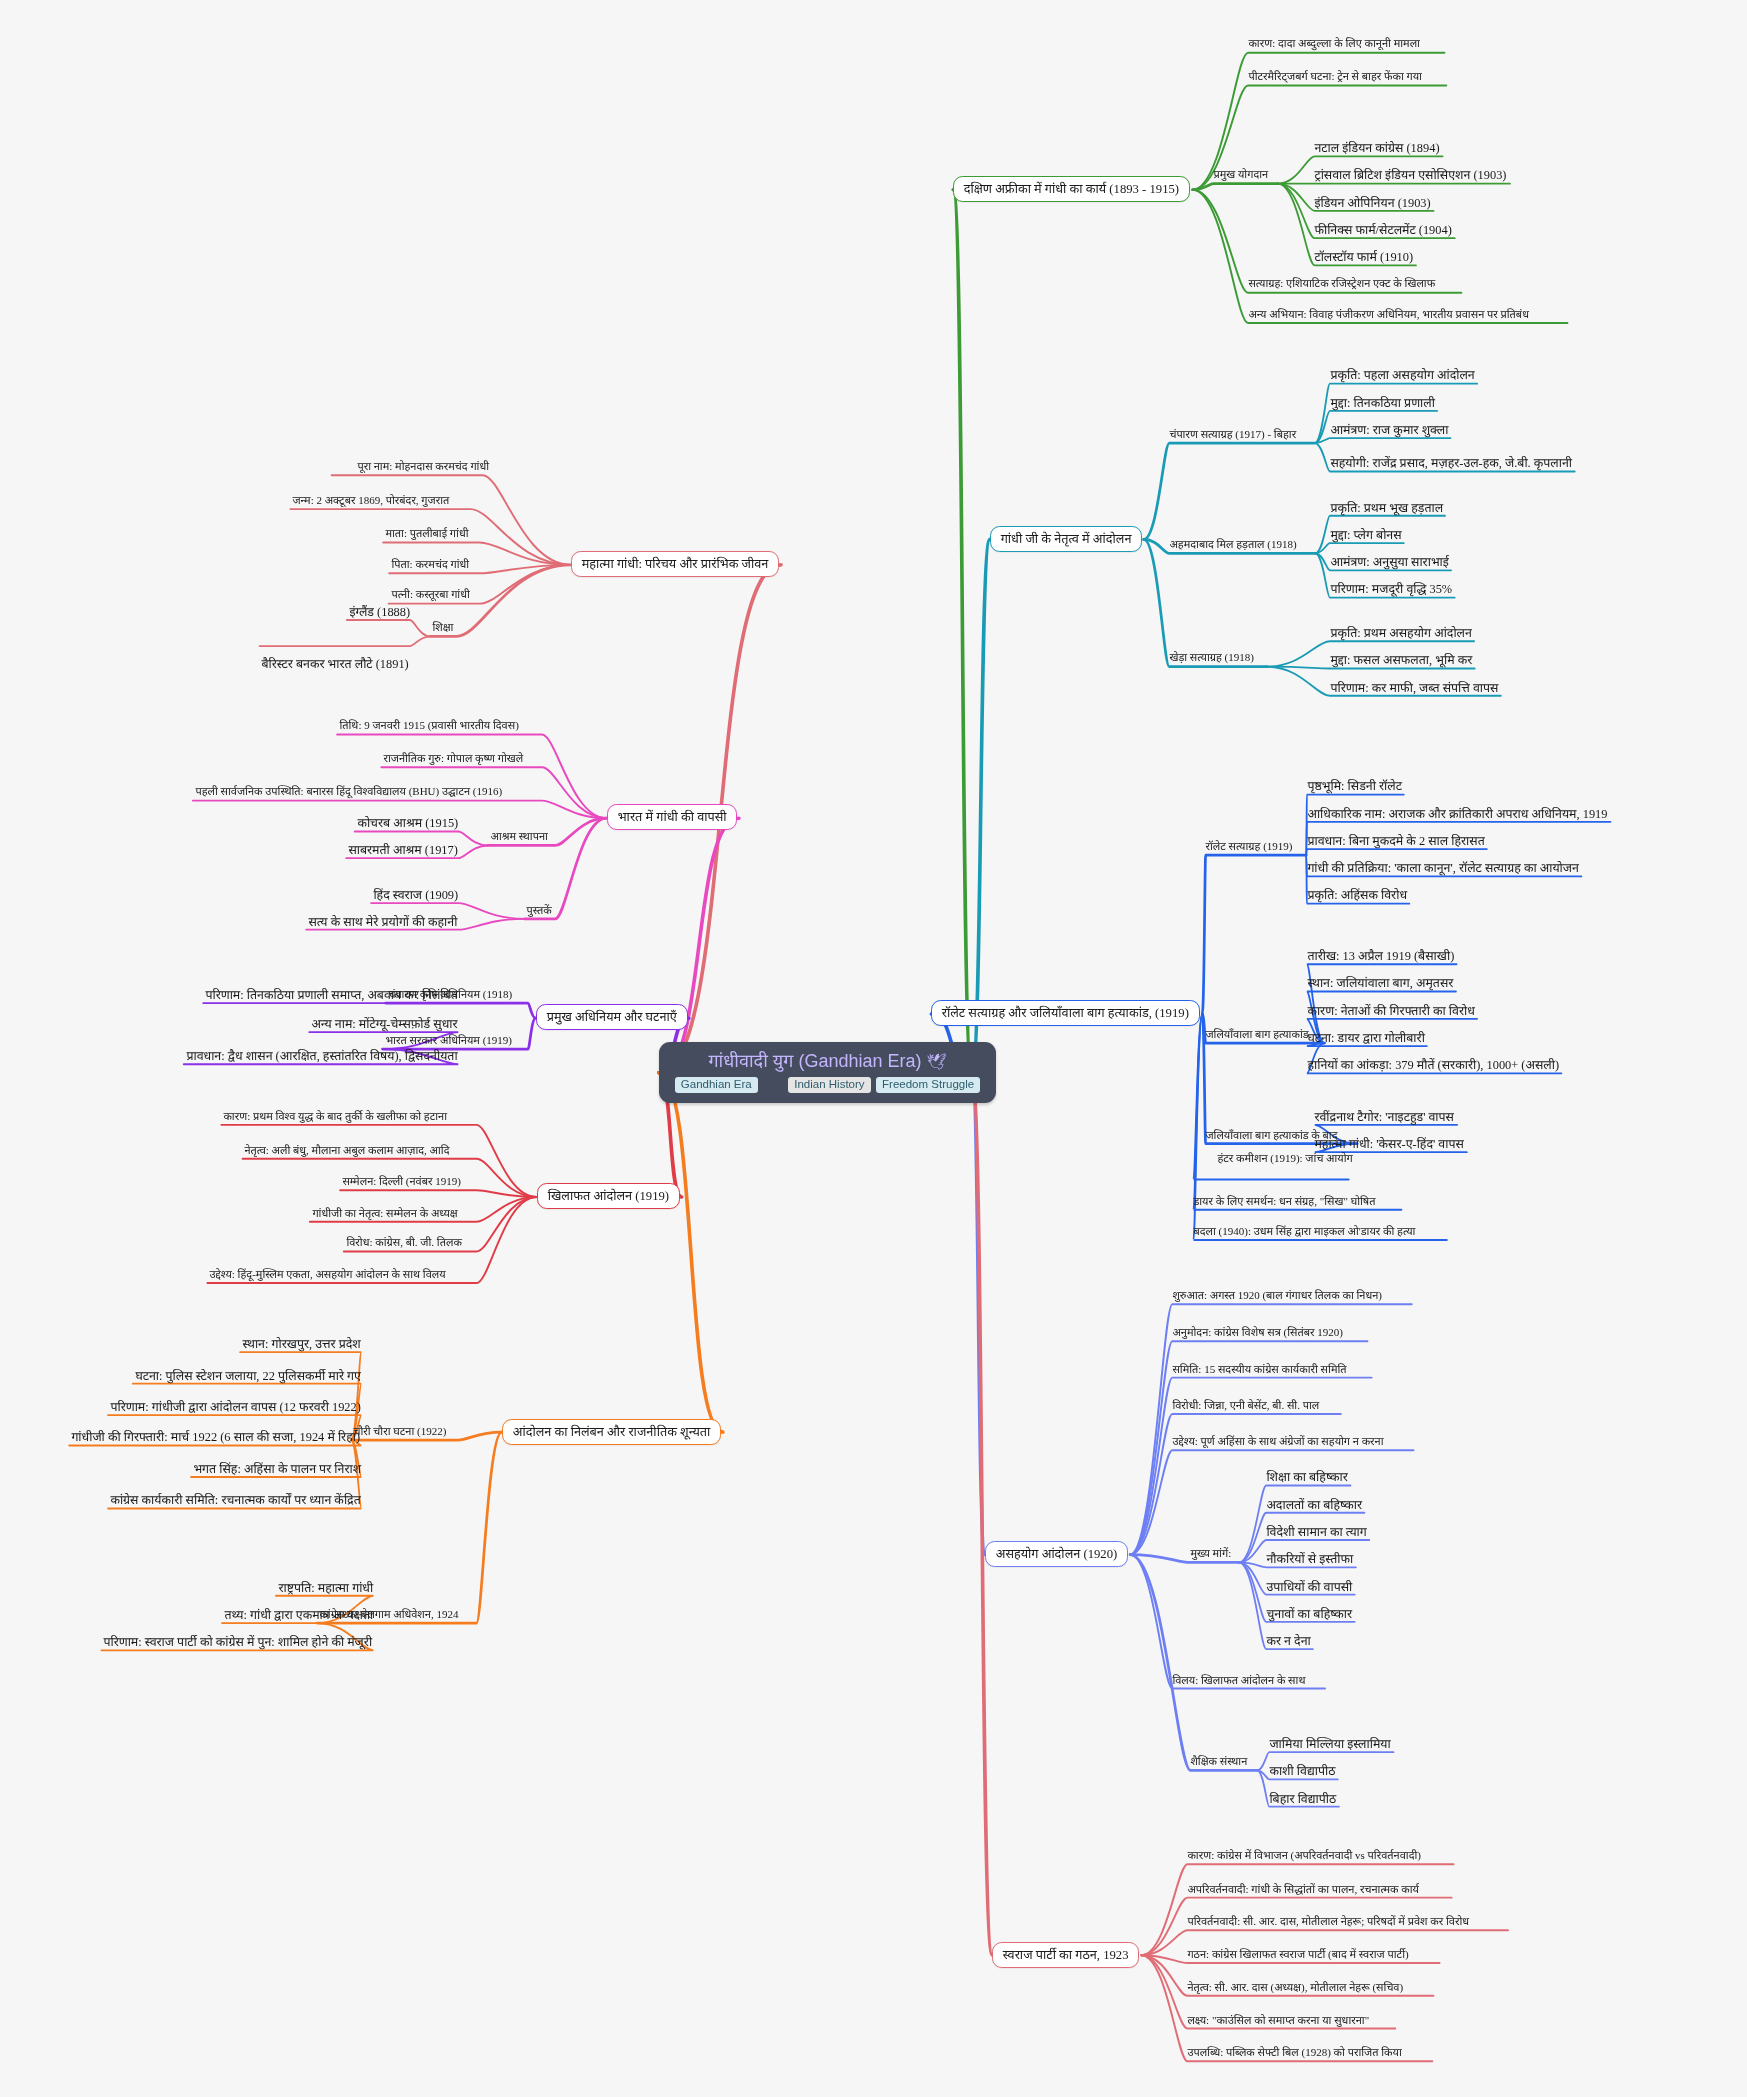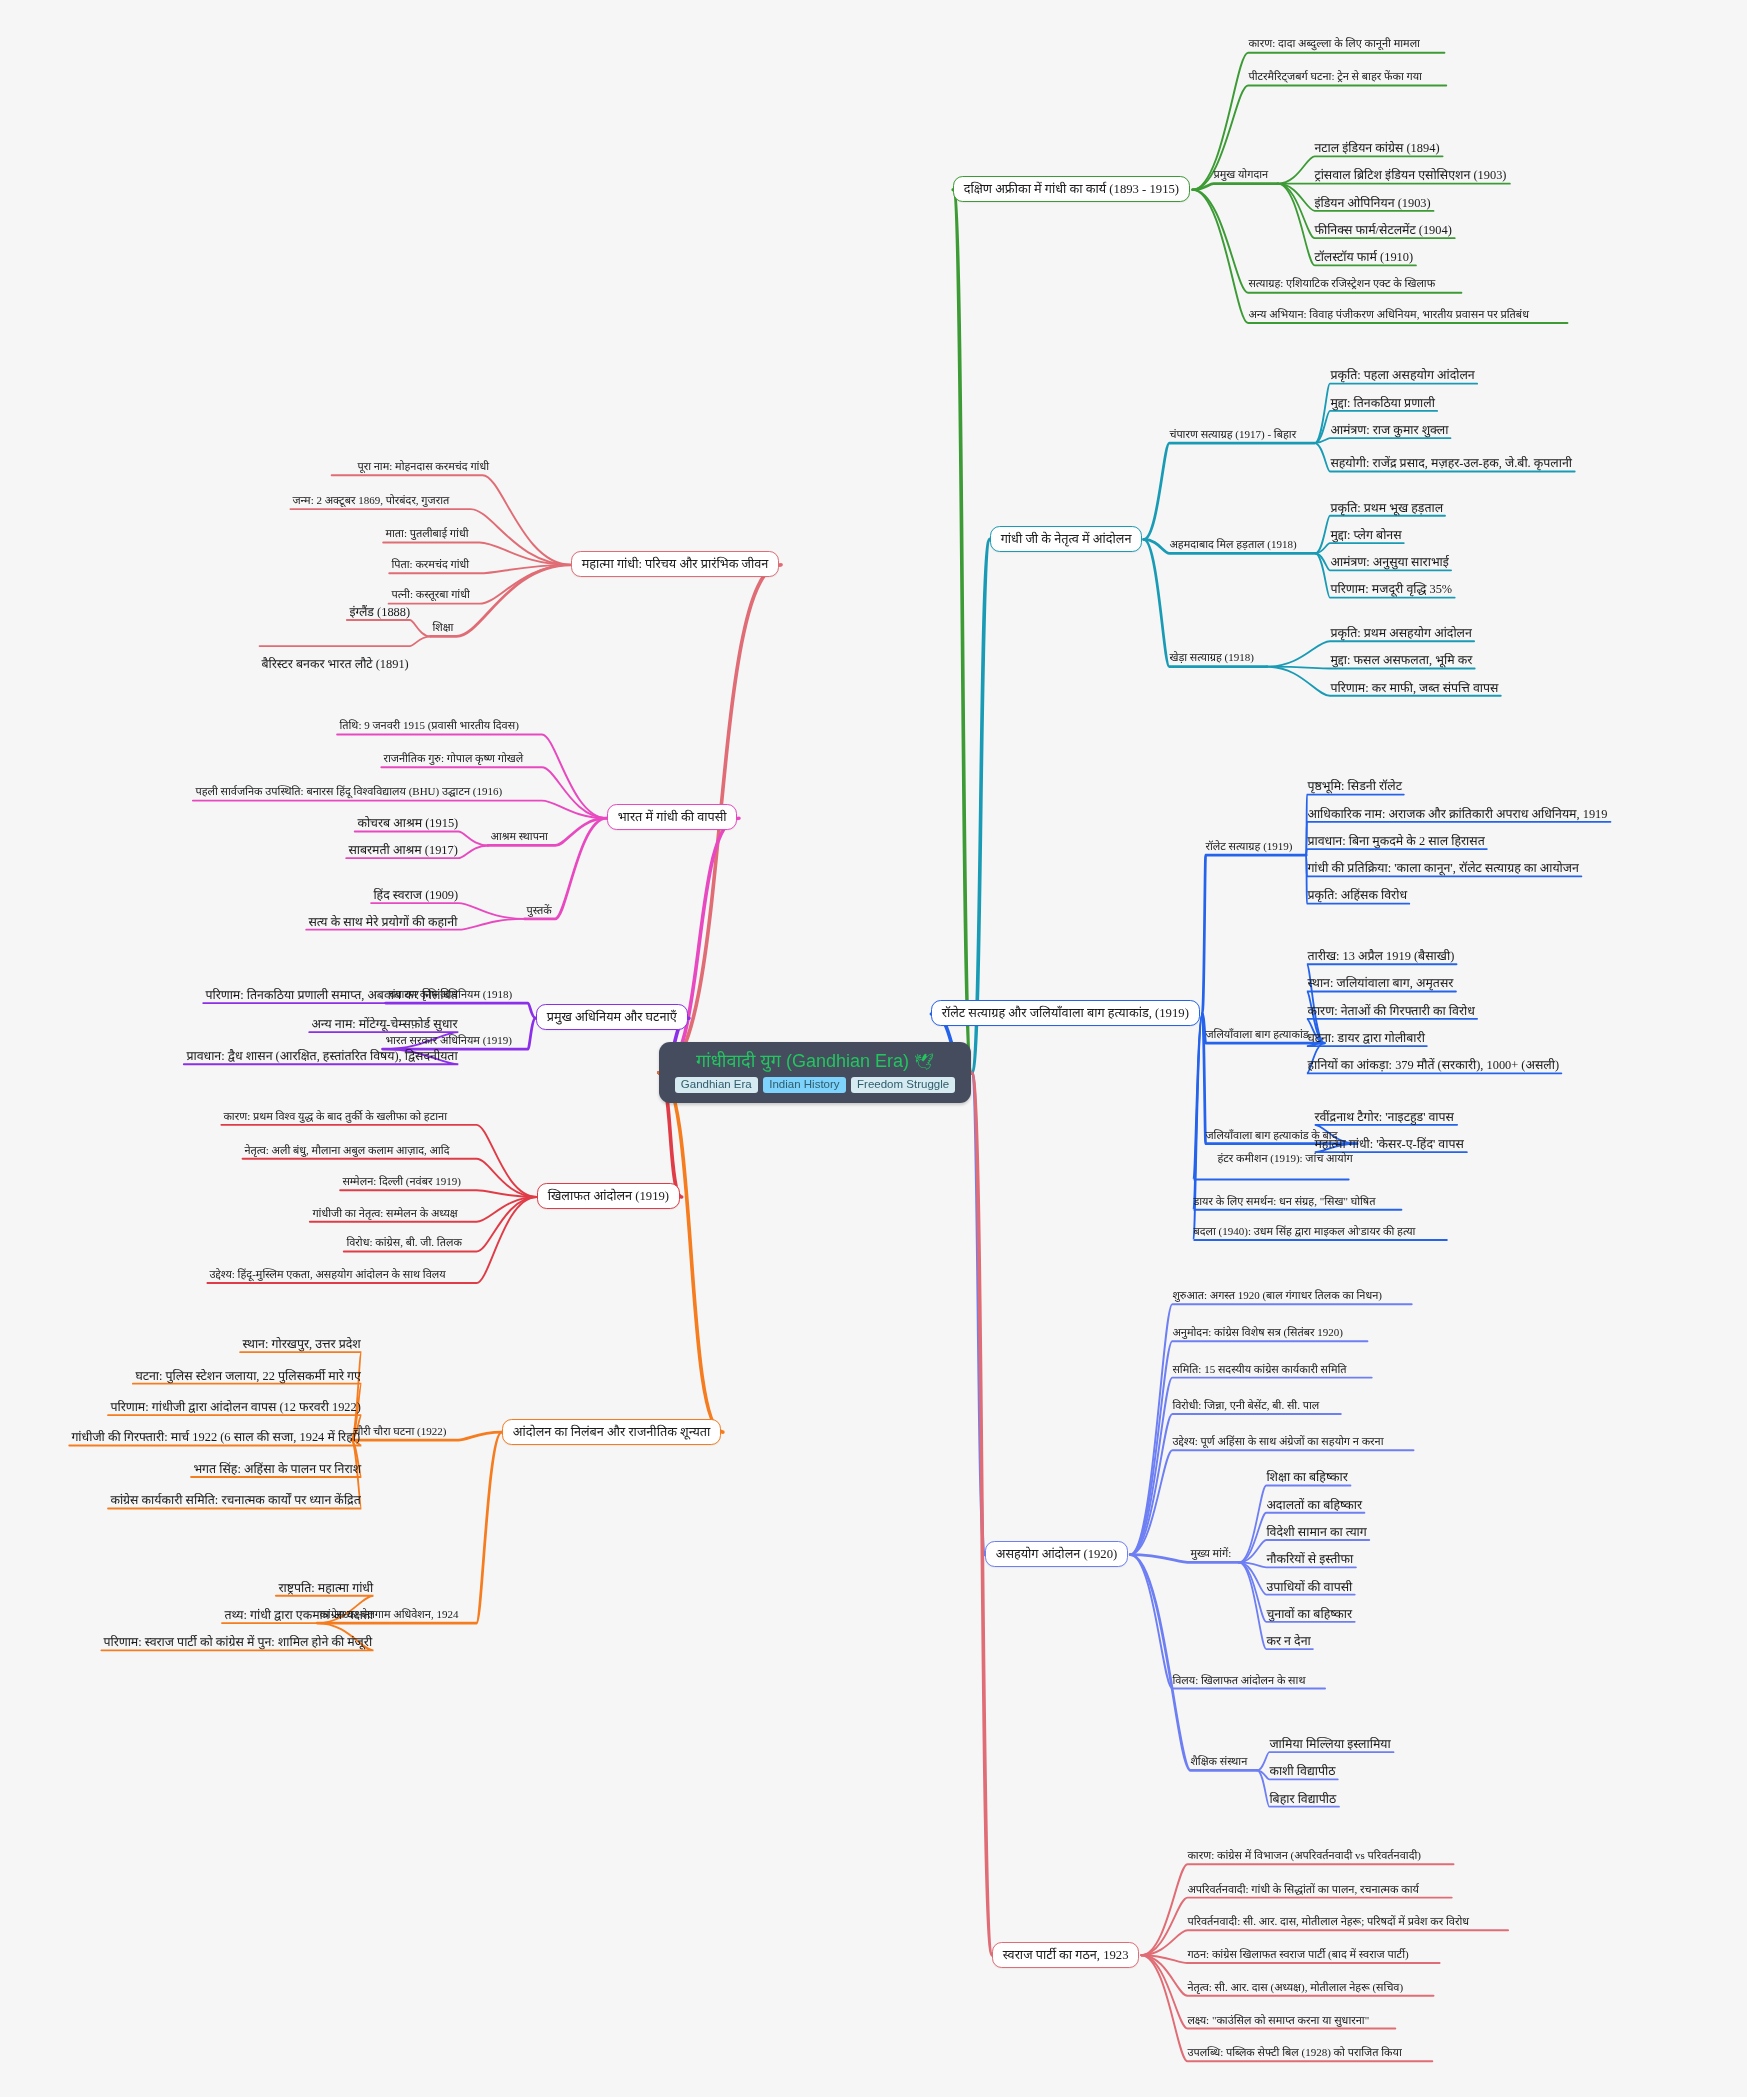--- a/index.html
+++ b/index.html
@@ -31,21 +31,21 @@
   .root {
     background: #444c5e;
     border-radius: 11px;
     padding: 8.5px 15.8px 9.7px 15.8px;
     color: #ffffff;
     box-shadow: 0 1.2px 3px rgba(0,0,0,.18);
     text-align: center;
   }
   .root-title {
     font-size: 18px;
-    color: #22c55e;
+    color: #c4b5fd;
     display: block;
     margin-bottom: 5.5px;
     font-family: "Liberation Sans", sans-serif;
     font-weight: 400;
   }
   .root-tags { display: flex; gap: 5.5px; justify-content: center; }
   .tag {
     background: #d6eaf1;
     color: #2f5d6b;
     border-radius: 3px;
@@ -186,21 +186,21 @@
       <path d="M 827.5 2363 C 804.675 2363 795.13 2678 786 2678 L 523 2678" stroke="#f57c1f" stroke-width="4.5" fill="none" stroke-linecap="round"></path>
       <path d="M 523 2678 C 574.15 2678 595.54 2633 616 2633 L 455 2633" stroke="#f57c1f" stroke-width="3" fill="none" stroke-linecap="round"></path>
       <path d="M 523 2678 C 574.15 2678 595.54 2678 616 2678 L 366 2678" stroke="#f57c1f" stroke-width="3" fill="none" stroke-linecap="round"></path>
       <path d="M 523 2678 C 574.15 2678 595.54 2723 616 2723 L 167 2723" stroke="#f57c1f" stroke-width="3" fill="none" stroke-linecap="round"></path>
     </svg>
   <div id="nodes">
       <div class="node root" style="left: 659px; top: 1042px; background: rgb(68, 76, 94);">
         <span class="root-title"><span>गांधीवादी युग (Gandhian Era)</span> <span class="dove">🕊</span></span>
      <span class="root-tags">
           <span class="tag" style="background: rgb(214, 234, 241);">Gandhian Era</span>
-          <span class="tag" style="background: #7dd3fc;">Indian History</span>
+          <span class="tag" style="background: #e5e5e5; margin-left: 25px;">Indian History</span>
           <span class="tag" style="background: rgb(214, 234, 241);">Freedom Struggle</span>
         </span>
       </div>
       <div class="node pill" style="left: 953px; top: 176px; border-color: rgb(60, 155, 53);"><span>दक्षिण अफ्रीका में गांधी का कार्य (1893 - 1915)</span></div>
       <div class="node leaf lvl2" style="left: 1246px; top: 36px;"><span>कारण: दादा अब्दुल्ला के लिए कानूनी मामला</span></div>
       <div class="node leaf lvl2" style="left: 1246px; top: 69px;"><span>पीटरमैरिट्जबर्ग घटना: ट्रेन से बाहर फेंका गया</span></div>
       <div class="node leaf lvl2" style="left: 1211px; top: 167px;"><span>प्रमुख योगदान</span></div>
       <div class="node leaf" style="left: 1312px; top: 140px;"><span>नटाल इंडियन कांग्रेस (1894)</span></div>
       <div class="node leaf" style="left: 1312px; top: 167px;"><span>ट्रांसवाल ब्रिटिश इंडियन एसोसिएशन (1903)</span></div>
       <div class="node leaf" style="left: 1312px; top: 195px;"><span>इंडियन ओपिनियन (1903)</span></div>

